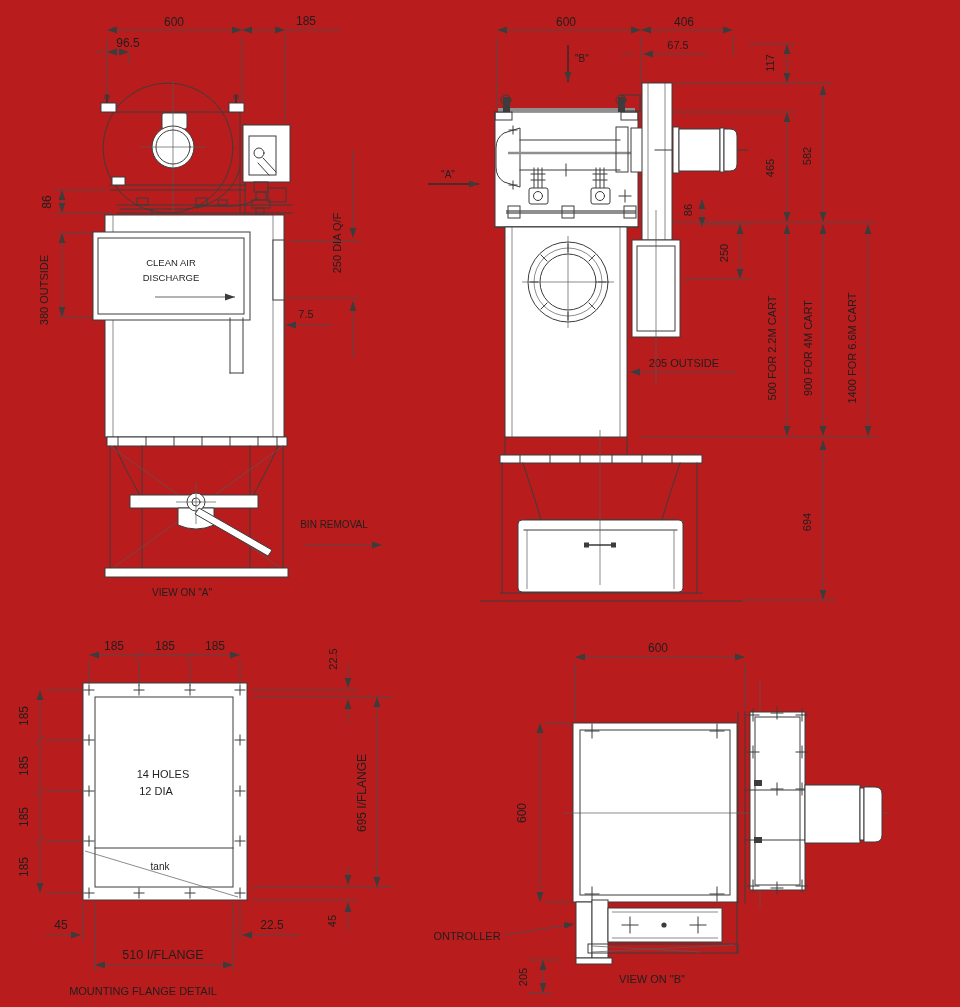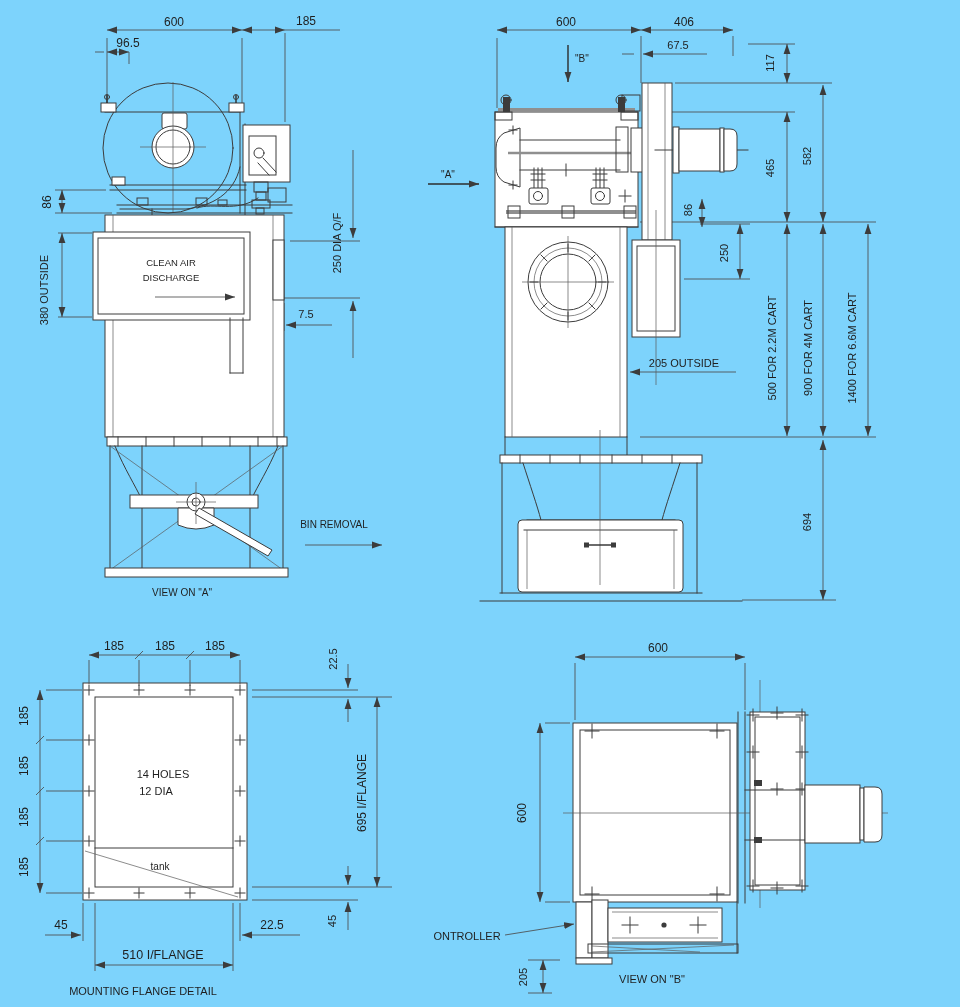--- a/index.html
+++ b/index.html
@@ -1,16 +1,16 @@
 <!DOCTYPE html>
 <html><head>
 <meta charset="utf-8">
 <style>
   html,body{margin:0;padding:0;background:#ffffff;}
-  .page{width:960px;height:1007px;background:#7dd3fc;position:relative;overflow:hidden;text-align:center;}
+  .page{width:960px;height:1007px;background:#b91c1c;position:relative;overflow:hidden;text-align:center;}
   svg{display:block;}
   svg text{font-family:"Liberation Sans",sans-serif;fill:#1f1f1f;}
   .t12{font-size:12px;} .t11{font-size:11px;} .t10{font-size:10px;} .t9{font-size:9.5px;} .t13{font-size:12.5px;}
   .p  {stroke:#3c3c3c;stroke-width:1;fill:none;stroke-linecap:square;}
   .pl {stroke:#5a5a5a;stroke-width:.7;fill:none;}
   .pw {stroke:#3c3c3c;stroke-width:1;fill:#ffffff;}
   .d  {stroke:#4c4c4c;stroke-width:.85;fill:none;}
   .b  {stroke:#2c2c2c;stroke-width:1.4;fill:none;}
   .tg {stroke:#8f8f8f;stroke-width:4;fill:none;}
   .mg {stroke:#8f8f8f;stroke-width:2.4;fill:none;}

